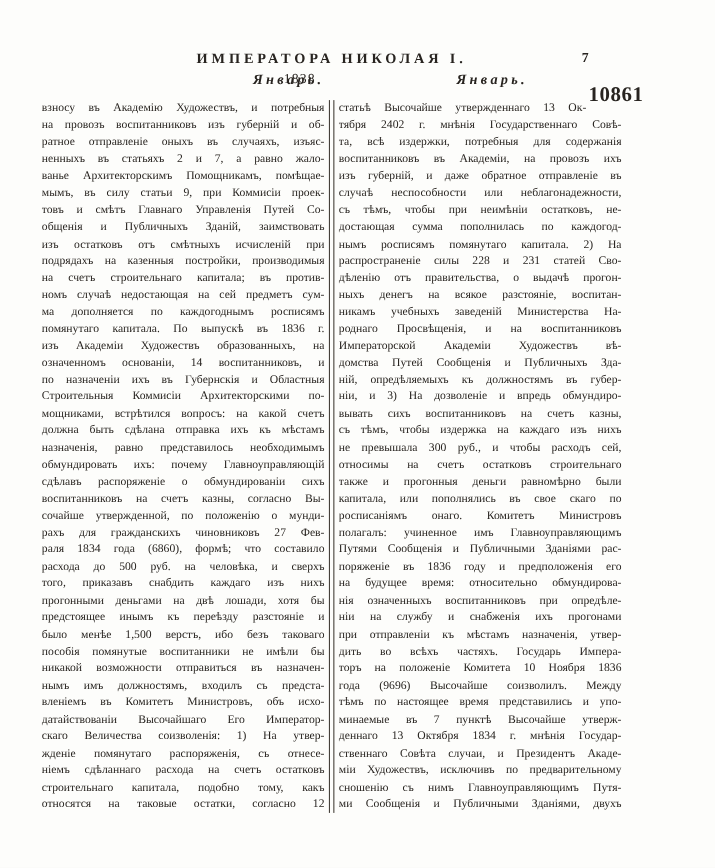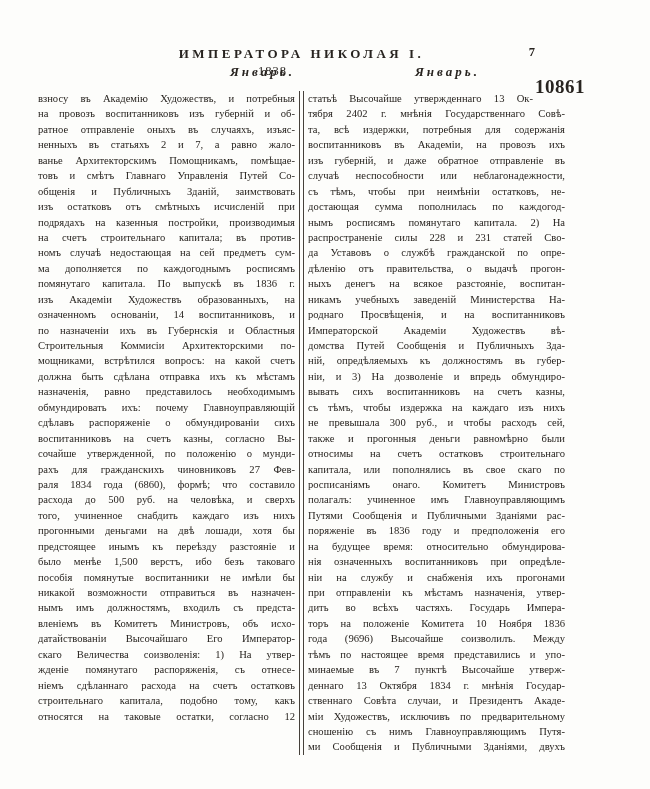--- a/index.html
+++ b/index.html
@@ -95,20 +95,21 @@
 
   <div class="act-number">10861</div>
 
   <div class="body">
     <div class="col col-left">
         <div class="tline">взносу въ Академію Художествъ, и потребныя</div>
         <div class="tline">на провозъ воспитанниковъ изъ губерній и об-</div>
         <div class="tline">ратное отправленіе оныхъ въ случаяхъ, изъяс-</div>
         <div class="tline">ненныхъ въ статьяхъ 2 и 7, а равно жало-</div>
         <div class="tline">ванье Архитекторскимъ Помощникамъ, помѣщае-</div>
+        <div class="tline">мымъ, въ силу статьи 9, при Коммисіи проек-</div>
         <div class="tline">товъ и смѣтъ Главнаго Управленія Путей Со-</div>
         <div class="tline">общенія и Публичныхъ Зданій, заимствовать</div>
         <div class="tline">изъ остатковъ отъ смѣтныхъ исчисленій при</div>
         <div class="tline">подрядахъ на казенныя постройки, производимыя</div>
         <div class="tline">на счетъ строительнаго капитала; въ против-</div>
         <div class="tline">номъ случаѣ недостающая на сей предметъ сум-</div>
         <div class="tline">ма дополняется по каждогоднымъ росписямъ</div>
         <div class="tline">помянутаго капитала. По выпускѣ въ 1836 г.</div>
         <div class="tline">изъ Академіи Художествъ образованныхъ, на</div>
         <div class="tline">означенномъ основаніи, 14 воспитанниковъ, и</div>
@@ -117,21 +118,21 @@
         <div class="tline">мощниками, встрѣтился вопросъ: на какой счетъ</div>
         <div class="tline">должна быть сдѣлана отправка ихъ къ мѣстамъ</div>
         <div class="tline">назначенія, равно представилось необходимымъ</div>
         <div class="tline">обмундировать ихъ: почему Главноуправляющій</div>
         <div class="tline">сдѣлавъ распоряженіе о обмундированіи сихъ</div>
         <div class="tline">воспитанниковъ на счетъ казны, согласно Вы-</div>
         <div class="tline">сочайше утвержденной, по положенію о мунди-</div>
         <div class="tline">рахъ для гражданскихъ чиновниковъ 27 Фев-</div>
         <div class="tline">раля 1834 года (6860), формѣ; что составило</div>
         <div class="tline">расхода до 500 руб. на человѣка, и сверхъ</div>
-        <div class="tline">того, учиненное снабдить каждаго изъ нихъ</div>
+        <div class="tline">того, приказавъ снабдить каждаго изъ нихъ</div>
         <div class="tline">прогонными деньгами на двѣ лошади, хотя бы</div>
         <div class="tline">предстоящее инымъ къ переѣзду разстояніе и</div>
         <div class="tline">было менѣе 1,500 верстъ, ибо безъ таковаго</div>
         <div class="tline">пособія помянутые воспитанники не имѣли бы</div>
         <div class="tline">никакой возможности отправиться въ назначен-</div>
         <div class="tline">нымъ имъ должностямъ, входилъ съ предста-</div>
         <div class="tline">вленіемъ въ Комитетъ Министровъ, объ исхо-</div>
         <div class="tline">датайствованіи Высочайшаго Его Император-</div>
         <div class="tline">скаго Величества соизволенія: 1) На утвер-</div>
         <div class="tline">жденіе помянутаго распоряженія, съ отнесе-</div>
@@ -146,34 +147,33 @@
         <div class="tline">статьѣ Высочайше утвержденнаго 13 Ок-</div>
         <div class="tline">тября 2402 г. мнѣнія Государственнаго Совѣ-</div>
         <div class="tline">та, всѣ издержки, потребныя для содержанія</div>
         <div class="tline">воспитанниковъ въ Академіи, на провозъ ихъ</div>
         <div class="tline">изъ губерній, и даже обратное отправленіе въ</div>
         <div class="tline">случаѣ неспособности или неблагонадежности,</div>
         <div class="tline">съ тѣмъ, чтобы при неимѣніи остатковъ, не-</div>
         <div class="tline">достающая сумма пополнилась по каждогод-</div>
         <div class="tline">нымъ росписямъ помянутаго капитала. 2) На</div>
         <div class="tline">распространеніе силы 228 и 231 статей Сво-</div>
-        <div class="tline">да Уставовъ о службѣ гражданской по опре-</div>
         <div class="tline">дѣленію отъ правительства, о выдачѣ прогон-</div>
         <div class="tline">ныхъ денегъ на всякое разстояніе, воспитан-</div>
         <div class="tline">никамъ учебныхъ заведеній Министерства На-</div>
         <div class="tline">роднаго Просвѣщенія, и на воспитанниковъ</div>
         <div class="tline">Императорской Академіи Художествъ вѣ-</div>
         <div class="tline">домства Путей Сообщенія и Публичныхъ Зда-</div>
         <div class="tline">ній, опредѣляемыхъ къ должностямъ въ губер-</div>
         <div class="tline">ніи, и 3) На дозволеніе и впредь обмундиро-</div>
         <div class="tline">вывать сихъ воспитанниковъ на счетъ казны,</div>
         <div class="tline">съ тѣмъ, чтобы издержка на каждаго изъ нихъ</div>
         <div class="tline">не превышала 300 руб., и чтобы расходъ сей,</div>
+        <div class="tline">относимы на счетъ остатковъ строительнаго</div>
         <div class="tline">также и прогонныя деньги равномѣрно были</div>
-        <div class="tline">относимы на счетъ остатковъ строительнаго</div>
         <div class="tline">капитала, или пополнялись въ свое скаго по</div>
         <div class="tline">росписаніямъ онаго. Комитетъ Министровъ</div>
         <div class="tline">полагалъ: учиненное имъ Главноуправляющимъ</div>
         <div class="tline">Путями Сообщенія и Публичными Зданіями рас-</div>
         <div class="tline">поряженіе въ 1836 году и предположенія его</div>
         <div class="tline">на будущее время: относительно обмундирова-</div>
         <div class="tline">нія означенныхъ воспитанниковъ при опредѣле-</div>
         <div class="tline">ніи на службу и снабженія ихъ прогонами</div>
         <div class="tline">при отправленіи къ мѣстамъ назначенія, утвер-</div>
         <div class="tline">дить во всѣхъ частяхъ. Государь Импера-</div>

